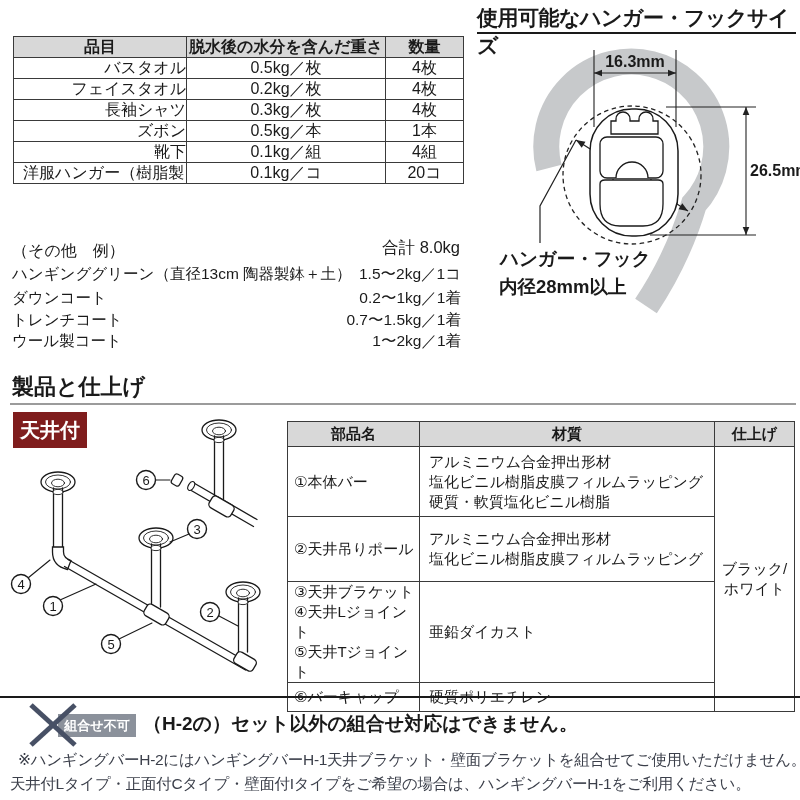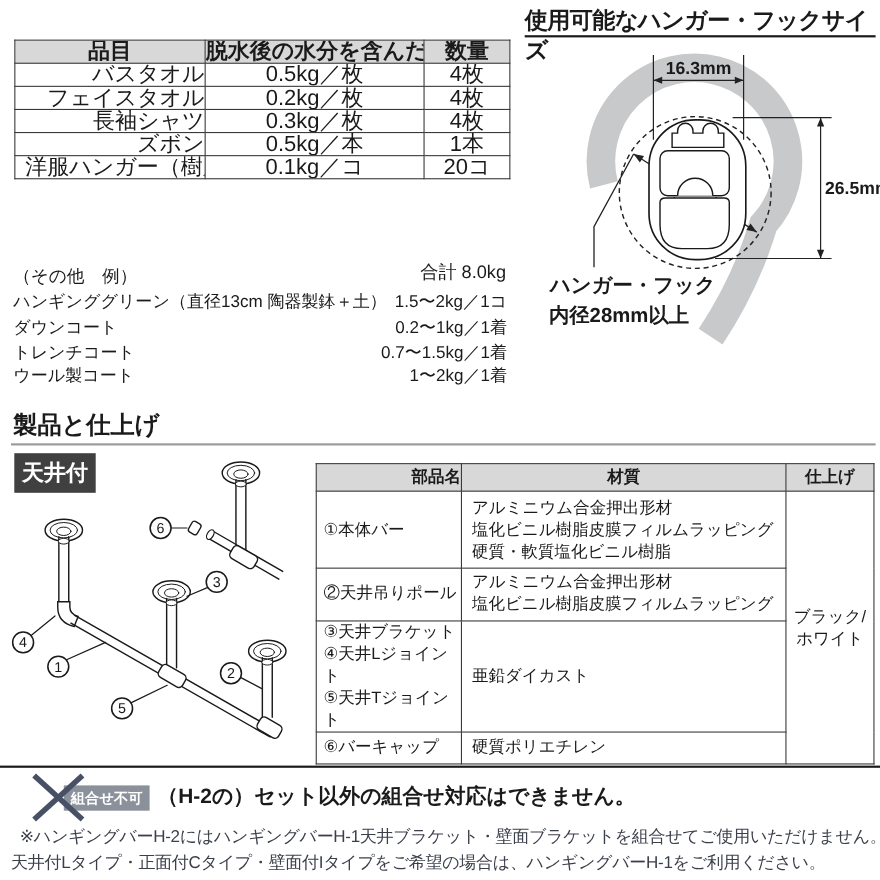--- a/index.html
+++ b/index.html
@@ -4,46 +4,46 @@
 <style>
   html,body{margin:0;padding:0;background:#fff;}
   .page{position:relative;width:800px;height:800px;background:#fff;overflow:hidden;
         font-family:"Liberation Sans","DejaVu Sans",sans-serif;color:#1a1a1a;}
   .abs{position:absolute;}
   .sec-title{font-weight:700;color:#1a1a1a;}
   
   table{border-collapse:collapse;table-layout:fixed;}
   .laundry{left:13px;top:36px;width:447px;}
   .laundry th,.laundry td{border:1.6px solid #3a3a3a;height:20px;padding:0;
-        font-size:20px;line-height:20px;overflow:hidden;white-space:nowrap;}
+        font-size:16px;line-height:20px;overflow:hidden;white-space:nowrap;}
   .laundry th{background:#d8d8d8;font-weight:700;text-align:center;}
   .laundry td{text-align:center;}
   .laundry td.item{text-align:right;padding-left:9px;}
   .total-line{left:13px;top:237px;width:447px;text-align:right;font-size:16.5px;}
   .others-label{left:12px;top:241px;font-size:16px;}
   .other-row{left:12px;width:449px;height:20px;font-size:15.5px;}
   .other-row .nm{float:left;}
   .other-row .vl{float:right;}
   
   .hook-title{left:477px;top:4px;font-size:21px;letter-spacing:-0.5px;}
   .hook-rule{left:477px;top:32px;width:319px;height:2px;background:#1a1a1a;}
   
   .prod-title{left:12px;top:372px;font-size:22px;}
   .prod-rule{left:10px;top:403px;width:786px;height:2px;background:#9b9b9b;}
-  .mount-badge{left:13px;top:412px;width:74px;height:36px;background:#404040;
+  .mount-badge{left:13px;top:412px;width:74px;height:36px;background:#7f1d1d;
         color:#fff;font-weight:700;font-size:20px;text-align:center;line-height:36px;}
   .ptable{left:287px;top:421px;width:504px;}
   .ptable th,.ptable td{border:1.6px solid #3a3a3a;padding:0;font-size:15px;line-height:20px;}
   .ptable th{background:#d8d8d8;font-weight:700;text-align:center;height:24px;}
   .ptable td{vertical-align:middle;}
   .ptable td.part{padding-left:6px;}
   .ptable td.mat{padding-left:9px;}
   .ptable td.fin{text-align:center;}
   .pre{white-space:pre-line;}
-  .r1{height:70px;}.r2{height:48px;font-family:Liberation Mono, monospace;}.r3{height:66px;}.r4{height:29px;}
+  .r1{height:70px;}.r2{height:65px;}.r3{height:66px;}.r4{height:29px;}
   
   .warn-rule{left:0;top:696px;width:800px;height:2px;background:#1a1a1a;}
   .warn-badge{left:58px;top:714px;width:78px;height:23px;background:#8b919b;color:#fff;
         font-size:13px;font-weight:700;text-align:center;line-height:23px;}
   .warn-headline{left:143px;top:711px;font-size:19px;font-weight:700;}
   .warn-note{font-size:15.5px;color:#3b3f4a;letter-spacing:-0.3px;white-space:nowrap;}
   svg text{font-family:"Liberation Sans","DejaVu Sans",sans-serif;}
 </style>
 </head>
 <body>
@@ -74,20 +74,25 @@
         <td class="item">長袖シャツ</td>
         <td>0.3kg／枚</td>
         <td>4枚</td>
       </tr>
       <tr>
         <td class="item">ズボン</td>
         <td>0.5kg／本</td>
         <td>1本</td>
       </tr>
       <tr>
+        <td class="item">靴下</td>
+        <td>0.1kg／組</td>
+        <td>4組</td>
+      </tr>
+      <tr>
         <td class="item">洋服ハンガー（樹脂製）</td>
         <td>0.1kg／コ</td>
         <td>20コ</td>
       </tr>
     </tbody>
   </table>
 
   <div class="abs total-line">合計 8.0kg</div>
   <div class="abs others-label">（その他　例）</div>
 
@@ -233,21 +238,21 @@
       <text x="21" y="588.5">4</text>
       <text x="53" y="610.5">1</text>
       <text x="210" y="616.5">2</text>
       <text x="111" y="648.5">5</text>
     </g>
   </svg>
 
   <table class="abs ptable">
     <thead>
       <tr>
-        <th style="width:131px;text-align:right;">部品名</th>
+        <th style="width:131px;">部品名</th>
         <th style="width:294px;">材質</th>
         <th style="width:79px;">仕上げ</th>
       </tr>
     </thead>
     <tbody>
       <tr class="r1">
         <td class="part">①本体バー</td>
         <td class="mat pre">アルミニウム合金押出形材
 塩化ビニル樹脂皮膜フィルムラッピング
 硬質・軟質塩化ビニル樹脂</td>

